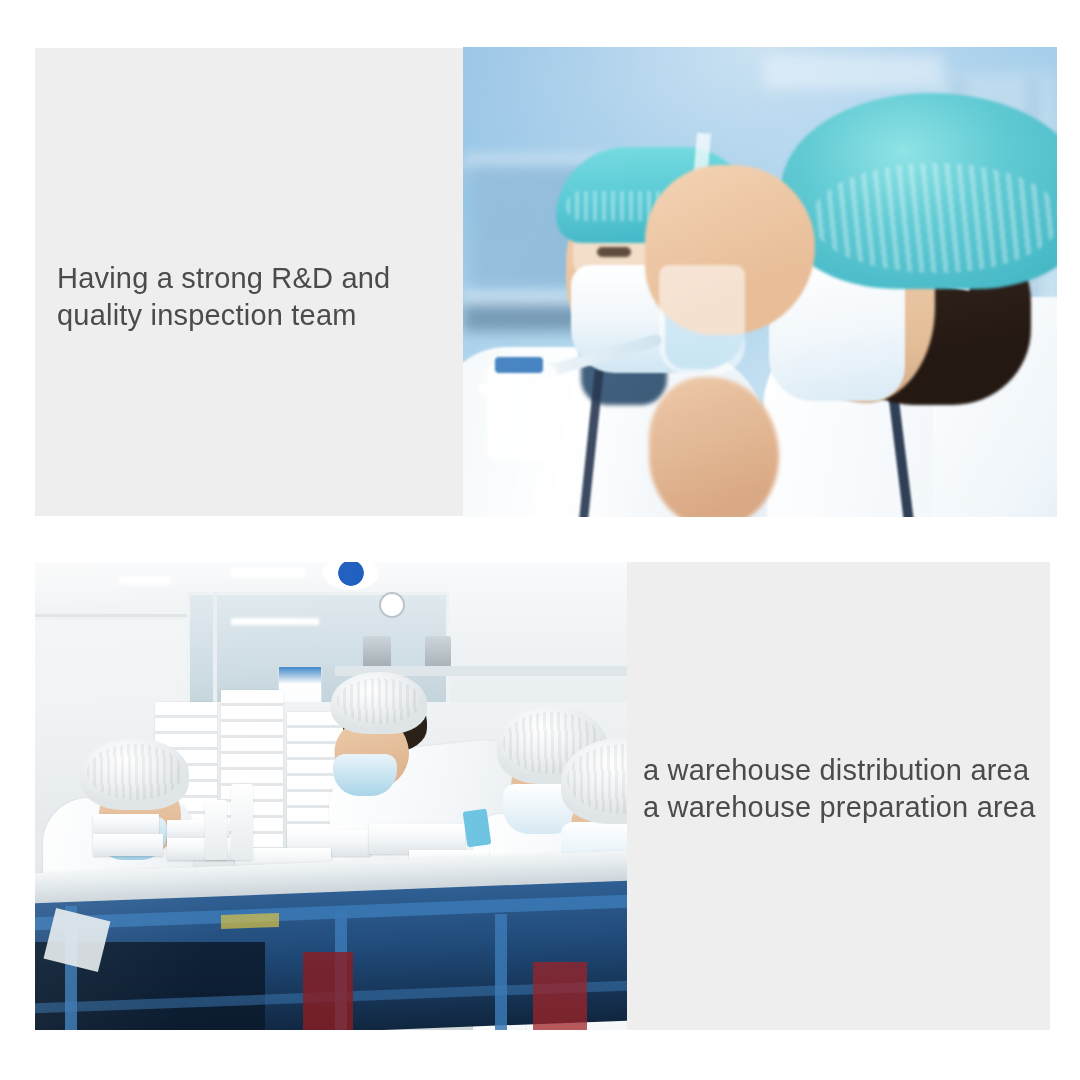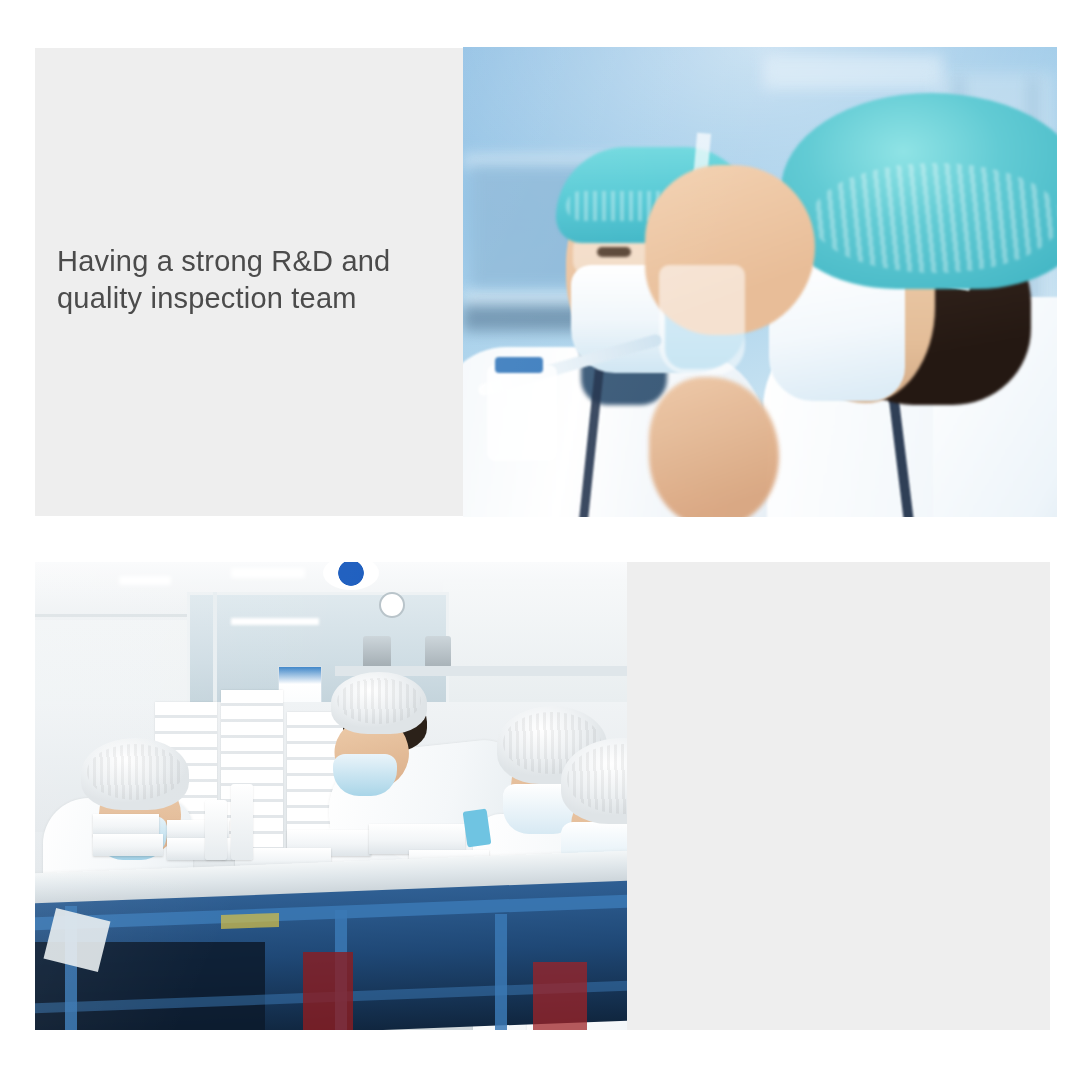--- a/index.html
+++ b/index.html
@@ -362,21 +362,21 @@
     background:#6fc4e2; border-radius:3px; transform: rotate(-8deg);
   }
 
   .photo-sheen {
     position:absolute; inset:0;
     background: linear-gradient(115deg, rgba(255,255,255,.10) 0%, rgba(255,255,255,0) 45%);
     pointer-events:none;
   }
 
   
-  #caption-rnd { left: 57px; top: 243px; width: 400px; }
+  #caption-rnd { left: 57px; top: 260px; width: 400px; }
   #caption-warehouse { left: 643px; top: 752px; width: 410px; }
 </style>
 </head>
 <body>
 
 <div class="page">
 
   <div class="panel" id="panel-rnd" style="left:35px; top:48px; width:428px; height:468px;"></div>
 
   <div class="photo" id="photo-lab">
@@ -517,14 +517,16 @@
     <div class="wh-frame-bar fb4"></div>
     <div class="wh-frame-bar fb5"></div>
     <div class="wh-white-sheet"></div>
     <div class="wh-yellow"></div>
     <div class="wh-red-a"></div>
     <div class="wh-red-b"></div>
 
     <div class="photo-sheen"></div>
   </div>
 
+  <div class="caption" id="caption-warehouse">a warehouse distribution area
+a warehouse preparation area</div>
 
 </div>
 
 </body></html>

